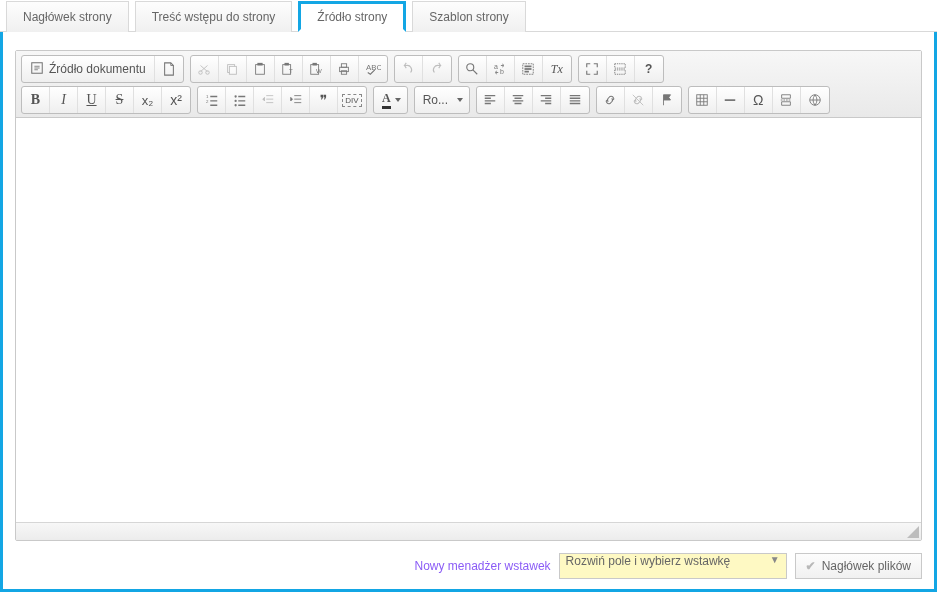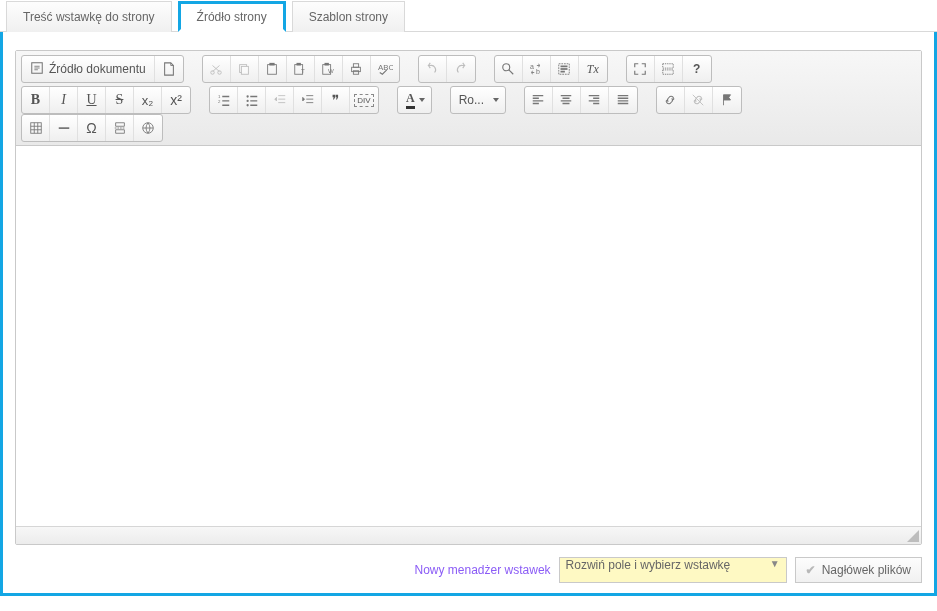--- a/index.html
+++ b/index.html
@@ -63,21 +63,21 @@
     display: flex;
     flex-wrap: wrap;
     margin-bottom: 3px;
   }
   .tb-row:last-child { margin-bottom: 0; }
   .tb-group {
     display: flex;
     border: 1px solid #bdbdbd;
     border-radius: 3px;
     background: linear-gradient(#ffffff, #efefef);
-    margin-right: 18px;
+    margin-right: 6px;
     overflow: hidden;
   }
   .tb-btn {
     width: 28px;
     height: 26px;
     display: flex;
     align-items: center;
     justify-content: center;
     border-right: 1px solid #e0e0e0;
     cursor: pointer;
@@ -173,21 +173,24 @@
   .t-under { text-decoration: underline; font-family: Georgia, serif; font-size: 14px; }
   .t-strike { text-decoration: line-through; font-family: Georgia, serif; font-size: 14px; }
   .t-sub { font-size: 13px; }
   .t-sup { font-size: 14px; }
 </style>
 </head>
 <body>
 
 <div class="tabs-row">
   <div class="tab">
-      <span>Treść wstawkę do strony</span>
+      <span>Nagłówek strony</span>
+    </div>
+  <div class="tab">
+      <span>Treść wstępu do strony</span>
     </div>
   <div class="tab active">
       <span>Źródło strony</span>
     </div>
   <div class="tab">
       <span>Szablon strony</span>
     </div>
 </div>
 
 <div class="active-panel">

